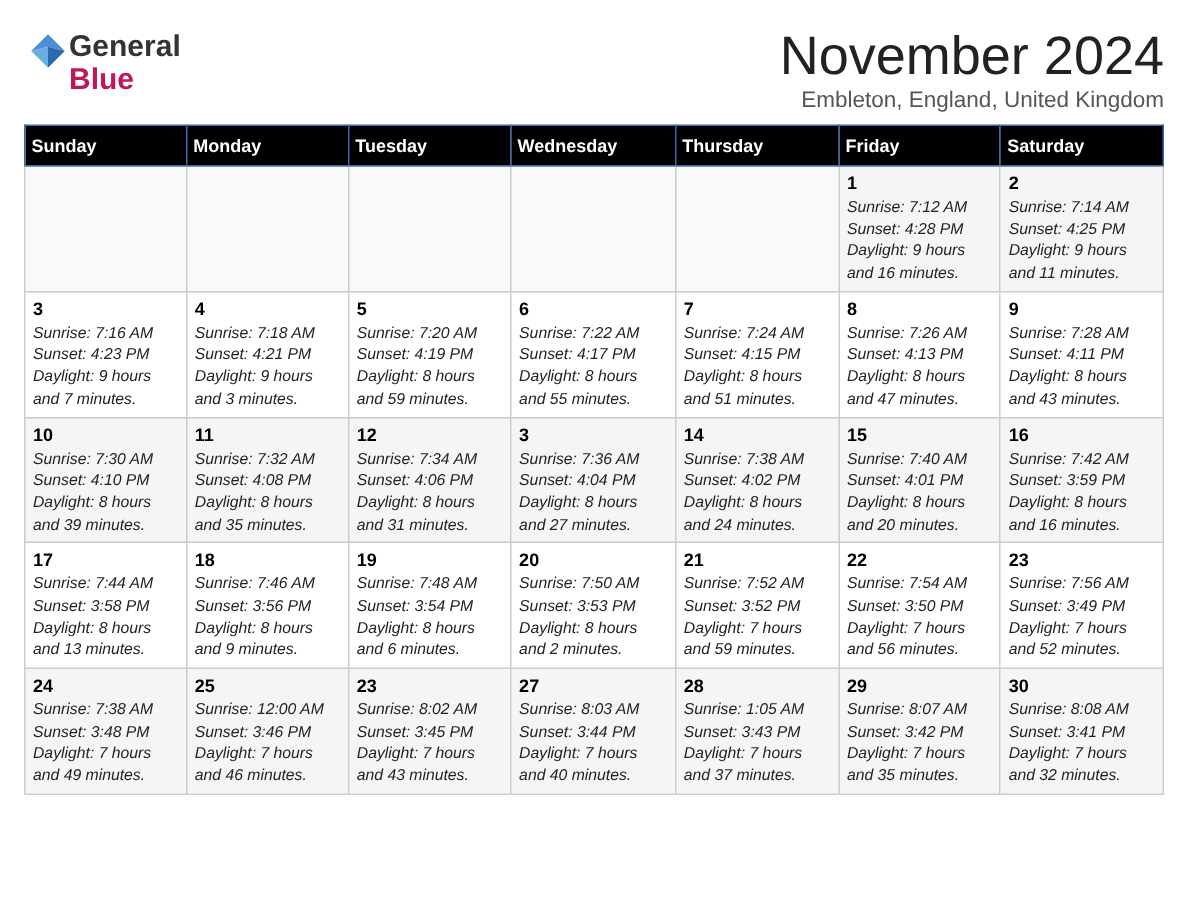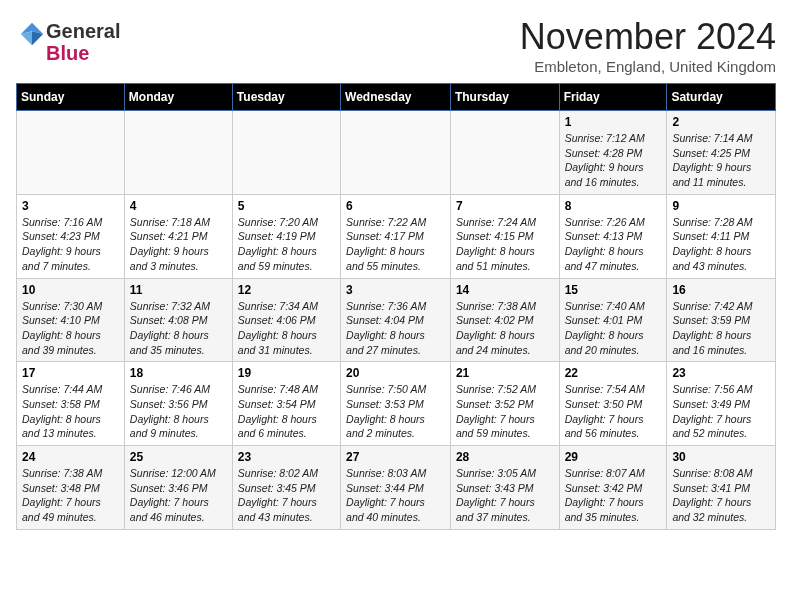--- a/index.html
+++ b/index.html
@@ -298,21 +298,21 @@
 Daylight: 7 hours and 43 minutes.</div>
         </td>
         <td>
           <span class="day-num">27</span>
           <div class="day-info">Sunrise: 8:03 AM
 Sunset: 3:44 PM
 Daylight: 7 hours and 40 minutes.</div>
         </td>
         <td>
           <span class="day-num">28</span>
-          <div class="day-info">Sunrise: 3:05 AM
+          <div class="day-info">Sunrise: 1:05 AM
 Sunset: 3:43 PM
 Daylight: 7 hours and 37 minutes.</div>
         </td>
         <td>
           <span class="day-num">29</span>
           <div class="day-info">Sunrise: 8:07 AM
 Sunset: 3:42 PM
 Daylight: 7 hours and 35 minutes.</div>
         </td>
         <td>

